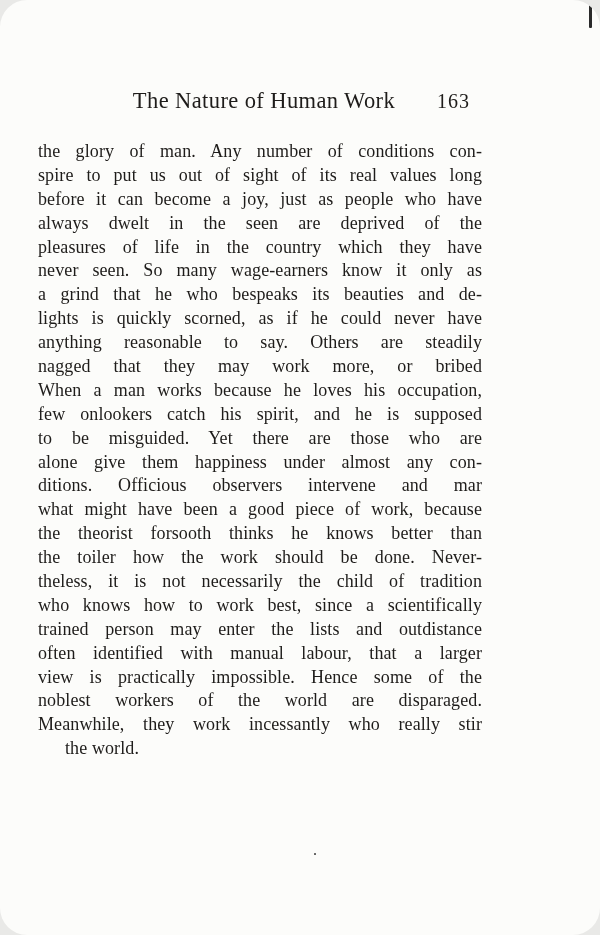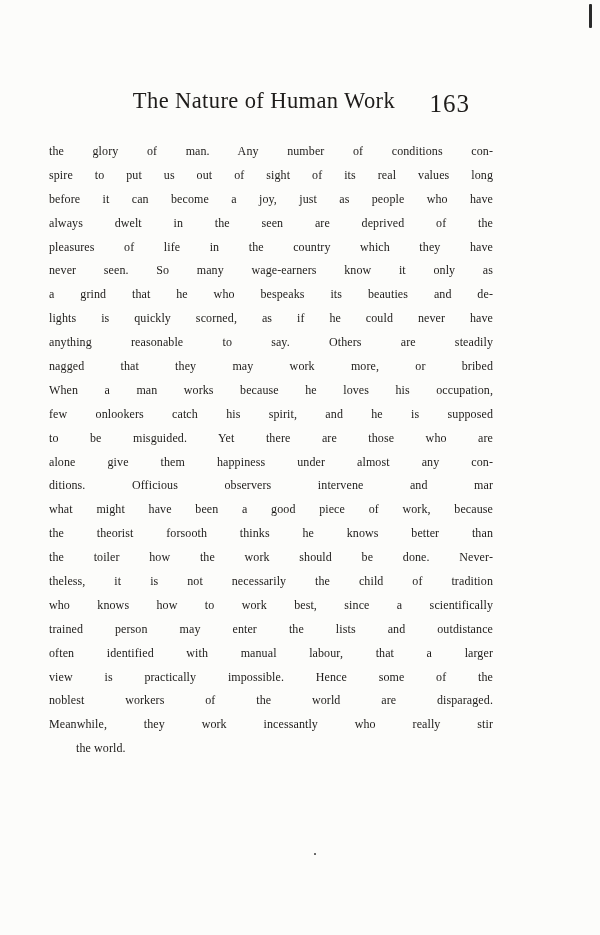--- a/index.html
+++ b/index.html
@@ -5,20 +5,21 @@
   html, body { margin: 0; padding: 0; background: #e9e9e7; }
   .page {
     position: relative;
     width: 600px;
     height: 935px;
     margin: 0 auto;
     background: #fcfcfa;
     font-family: "Liberation Serif", serif;
     color: #1e1c1a;
     overflow: hidden;
+    border-radius: 27px;
   }
   .scan-mark {
     position: absolute;
     top: 4px;
     right: 8px;
     width: 3px;
     height: 24px;
     background: #2a2a2a;
     border-radius: 1px;
   }
@@ -29,29 +30,29 @@
     width: 444px;
     text-align: center;
     font-size: 22.5px;
     letter-spacing: 0.4px;
     white-space: nowrap;
   }
   .running-header .page-number {
     position: absolute;
     right: 16px;
     top: 2px;
-    font-size: 25px;
+    font-size: 20px;
     letter-spacing: 1px;
   }
   .body-text {
     position: absolute;
-    left: 49px;
+    left: 38px;
     top: 140px;
     width: 444px;
-    font-size: 12px;
+    font-size: 18px;
     line-height: 23.9px;
     letter-spacing: 0.1px;
   }
   .body-text .line {
     text-align: justify;
     text-align-last: justify;
     height: 23.9px;
     overflow: hidden;
     white-space: nowrap;
   }

